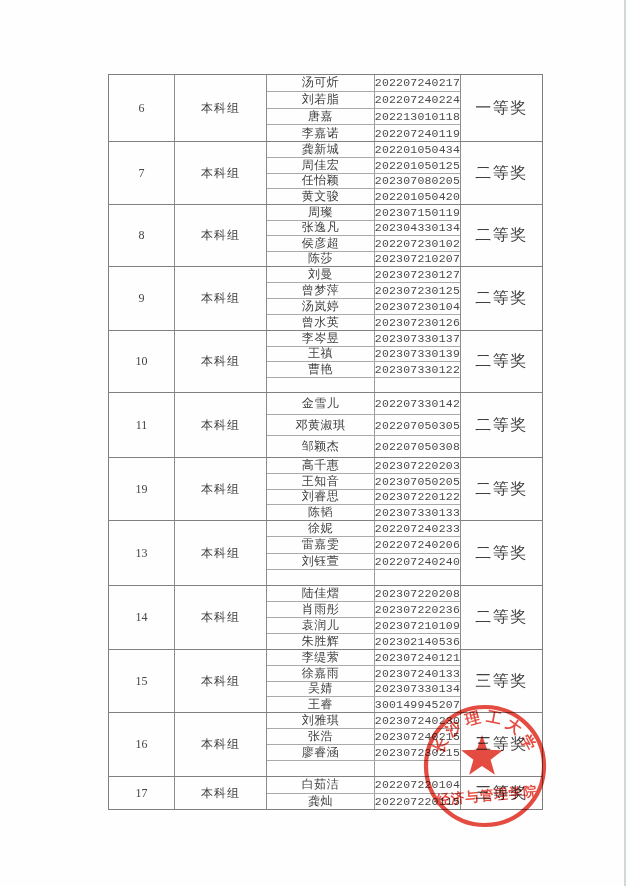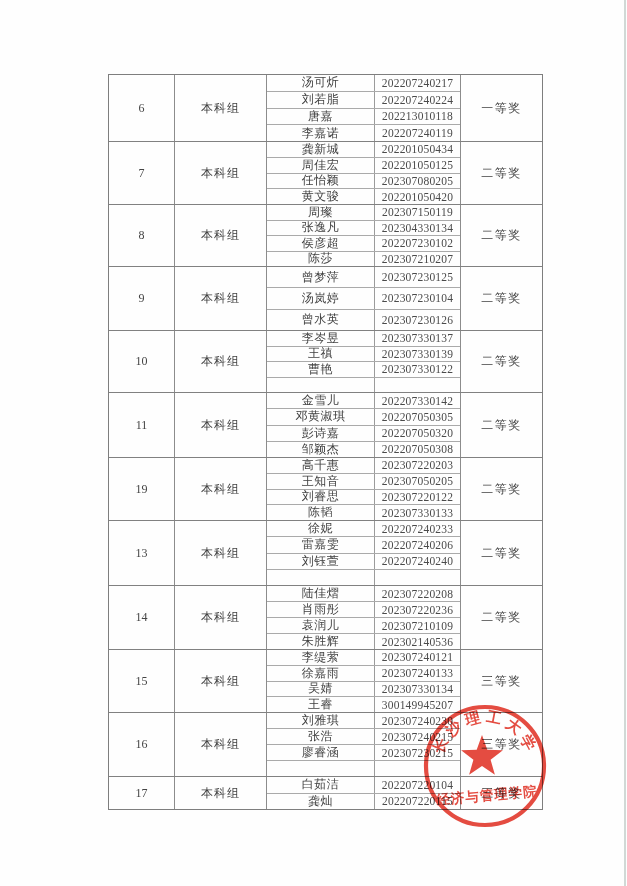--- a/index.html
+++ b/index.html
@@ -16,22 +16,22 @@
   .group-row:last-child{border-bottom:none;justify-content:center;}
   .cell{display:flex;align-items:center;justify-content:center;box-sizing:border-box;}
   .col-no{width:66px;border-right:1px solid #8c8c8c;font-size:12px;color:#444;}
   .col-grp{width:92px;border-right:1px solid #8c8c8c;font-size:12px;letter-spacing:1px;}
   .members{width:194px;display:flex;flex-direction:column;border-right:1px solid #8c8c8c;box-sizing:border-box;}
   .member-row{flex:1 1 0;display:flex;border-bottom:1px solid #aaaaaa;min-height:0;}
   .member-row:last-child{border-bottom:none;}
   .m-name{width:108px;display:flex;align-items:center;justify-content:center;
           border-right:1px solid #9b9b9b;box-sizing:border-box;font-size:12px;letter-spacing:.5px;}
   .m-id{flex:1;display:flex;align-items:center;justify-content:center;
-        font-size:11.5px;color:#4a4a4a;letter-spacing:.2px;}
-  .col-award{flex:1;font-size:12px;letter-spacing:1.5px;}
+        font-size:11.5px;color:#4a4a4a;letter-spacing:.2px;font-family:Liberation Mono, monospace;}
+  .col-award{flex:1;font-size:16px;letter-spacing:1.5px;}
 
   
   .stamp-svg{position:absolute;left:0;top:0;width:627px;height:886px;
              pointer-events:none;mix-blend-mode:multiply;opacity:.9;}
 
   
   .scan-edge{position:absolute;top:0;right:1px;width:2px;height:100%;
              background:#ccd5d2;opacity:.9;}
 </style>
 </head>
@@ -105,20 +105,24 @@
           <div class="m-id">202307210207</div>
         </div>
       </div>
       <div class="cell col-award">二等奖</div>
     </div>
     <div class="group-row" style="height: 63px;">
       <div class="cell col-no">9</div>
       <div class="cell col-grp">本科组</div>
       <div class="members">
         <div class="member-row">
+          <div class="m-name">刘曼</div>
+          <div class="m-id">202307230127</div>
+        </div>
+        <div class="member-row">
           <div class="m-name">曾梦萍</div>
           <div class="m-id">202307230125</div>
         </div>
         <div class="member-row">
           <div class="m-name">汤岚婷</div>
           <div class="m-id">202307230104</div>
         </div>
         <div class="member-row">
           <div class="m-name">曾水英</div>
           <div class="m-id">202307230126</div>
@@ -153,24 +157,20 @@
       <div class="cell col-no">11</div>
       <div class="cell col-grp">本科组</div>
       <div class="members">
         <div class="member-row">
           <div class="m-name">金雪儿</div>
           <div class="m-id">202207330142</div>
         </div>
         <div class="member-row">
           <div class="m-name">邓黄淑琪</div>
           <div class="m-id">202207050305</div>
-        </div>
-        <div class="member-row">
-          <div class="m-name">彭诗嘉</div>
-          <div class="m-id">202207050320</div>
         </div>
         <div class="member-row">
           <div class="m-name">邹颖杰</div>
           <div class="m-id">202207050308</div>
         </div>
       </div>
       <div class="cell col-award">二等奖</div>
     </div>
     <div class="group-row" style="height: 62px;">
       <div class="cell col-no">19</div>

